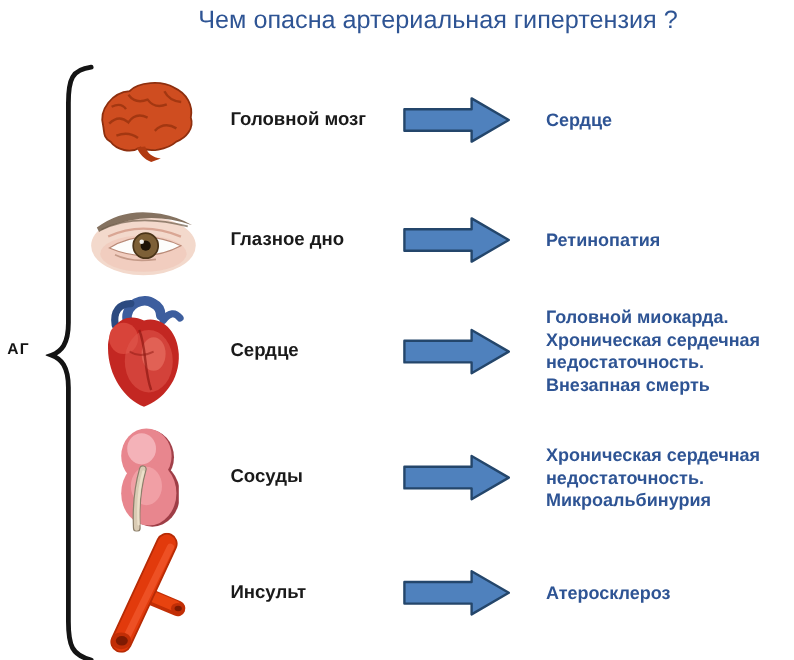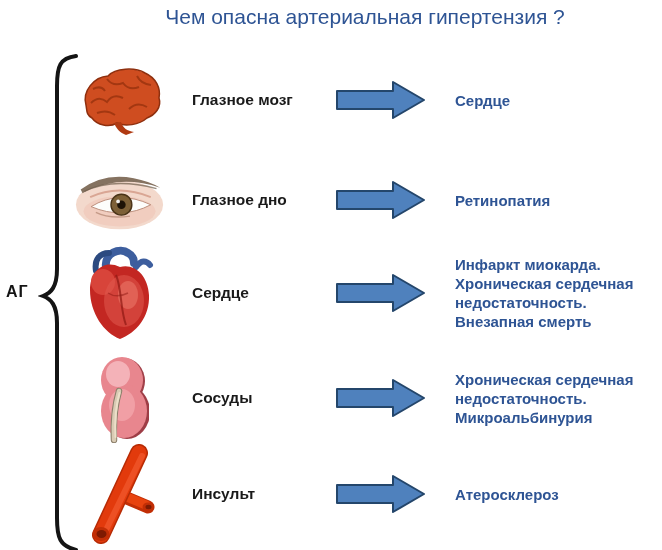--- a/index.html
+++ b/index.html
@@ -7,21 +7,21 @@
     width:662px;height:550px;position:relative;overflow:hidden;
     background:#ffffff;
     font-family:"Liberation Sans", sans-serif;
   }
   .title{
     position:absolute;top:5px;left:100px;width:530px;
     text-align:center;font-size:21px;font-weight:400;color:#2e5494;
   }
   .ag-label{
     position:absolute;left:6px;top:283px;
-    font-size:16px;font-weight:bold;color:#141414;letter-spacing:1px;
+    font-size:13px;font-weight:bold;color:#141414;letter-spacing:1px;
   }
   .brace{position:absolute;left:38px;top:50px;}
   .row{
     position:absolute;left:0;width:662px;box-sizing:border-box;
     padding-left:75px;display:grid;
     grid-template-columns:90px 27px 143px 92px 28px 207px;
     align-items:center;
   }
   .r1{top:56px;height:88px}
   .r2{top:156px;height:88px}
@@ -54,21 +54,21 @@
         <g fill="none" stroke="#9c340f" stroke-width="2" opacity="0.85">
           <path d="M14 38 Q22 30 30 37 Q36 28 46 33"></path>
           <path d="M30 14 Q36 22 46 18 Q52 26 62 22"></path>
           <path d="M52 44 Q60 36 70 42"></path>
           <path d="M20 48 Q30 44 38 50"></path>
           <path d="M60 11 Q64 19 74 20"></path>
           <path d="M16 24 Q24 20 28 26"></path>
         </g>
       </svg>
     </div>
-    <div class="organ-cell">Глазное мозг</div>
+    <div class="organ-cell">Головной мозг</div>
     <div class="arrow-cell">
       <svg width="92" height="42" viewBox="0 0 92 42">
         <polygon points="2,12 58,12 58,3 89,21 58,39 58,30 2,30" fill="#4f81bd" stroke="#24466b" stroke-width="2" stroke-linejoin="round"></polygon>
       </svg>
     </div>
     <div class="outcome-cell">
       <div>Сердце</div>
     </div>
   </div>
 
@@ -112,21 +112,21 @@
         <path d="M22 48 C28 52 34 52 42 48" fill="none" stroke="#8e1812" stroke-width="1.5" opacity="0.5"></path>
       </svg>
     </div>
     <div class="organ-cell">Сердце</div>
     <div class="arrow-cell">
       <svg width="92" height="42" viewBox="0 0 92 42">
         <polygon points="2,12 58,12 58,3 89,21 58,39 58,30 2,30" fill="#4f81bd" stroke="#24466b" stroke-width="2" stroke-linejoin="round"></polygon>
       </svg>
     </div>
     <div class="outcome-cell">
-      <div>Инфаркт миокарда.</div>
+      <div>Головной миокарда.</div>
       <div>Хроническая сердечная</div>
       <div>недостаточность.</div>
       <div>Внезапная смерть</div>
     </div>
   </div>
 
   <div class="row r4">
     <div class="icon-cell">
       <svg width="58" height="90" viewBox="0 0 58 90">
         <ellipse cx="33" cy="28" rx="21" ry="23" fill="#a14049"></ellipse>

